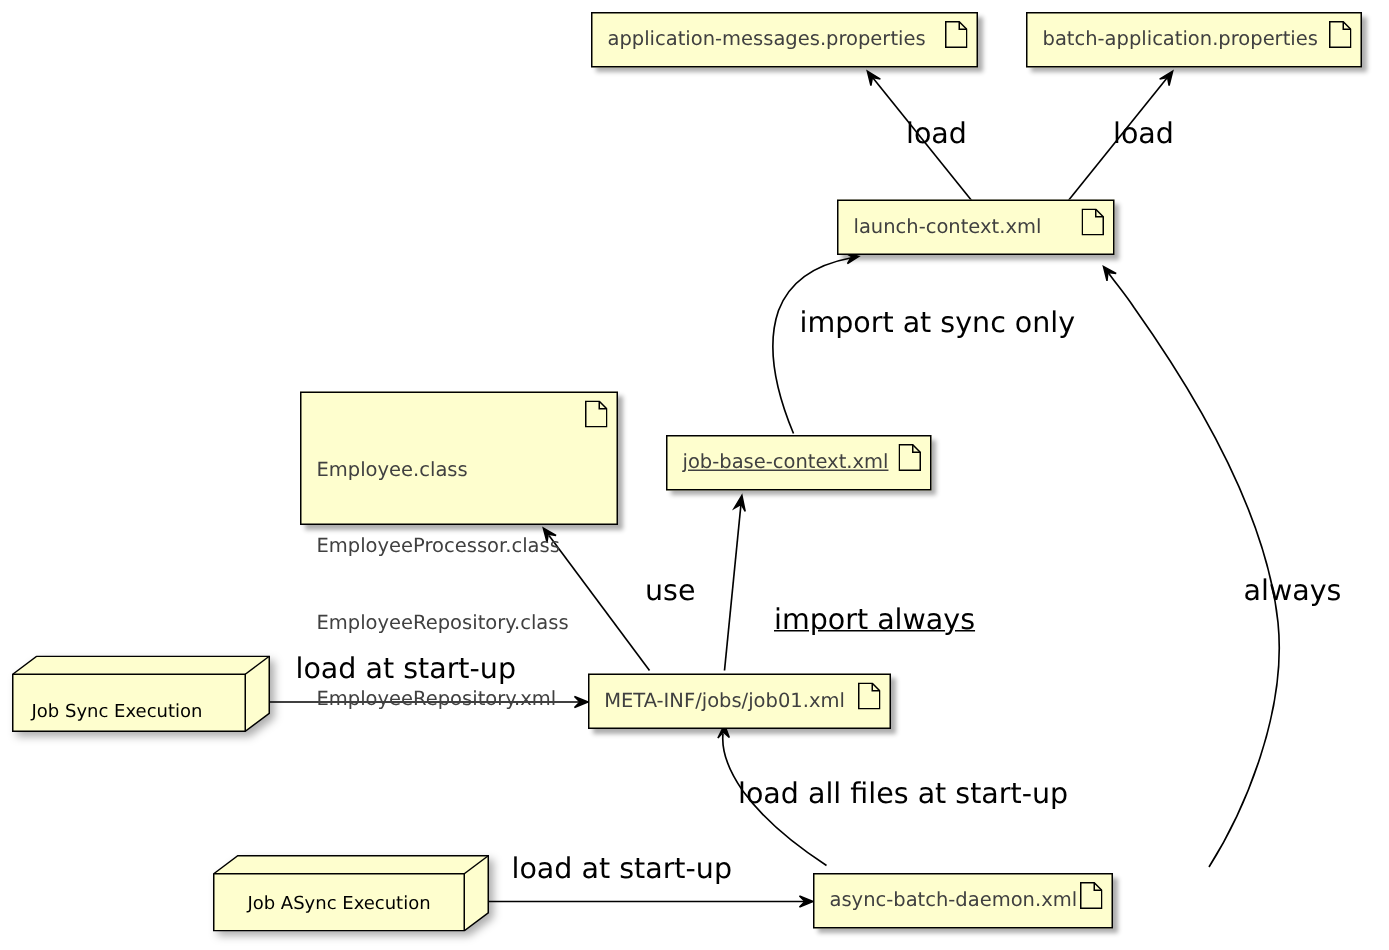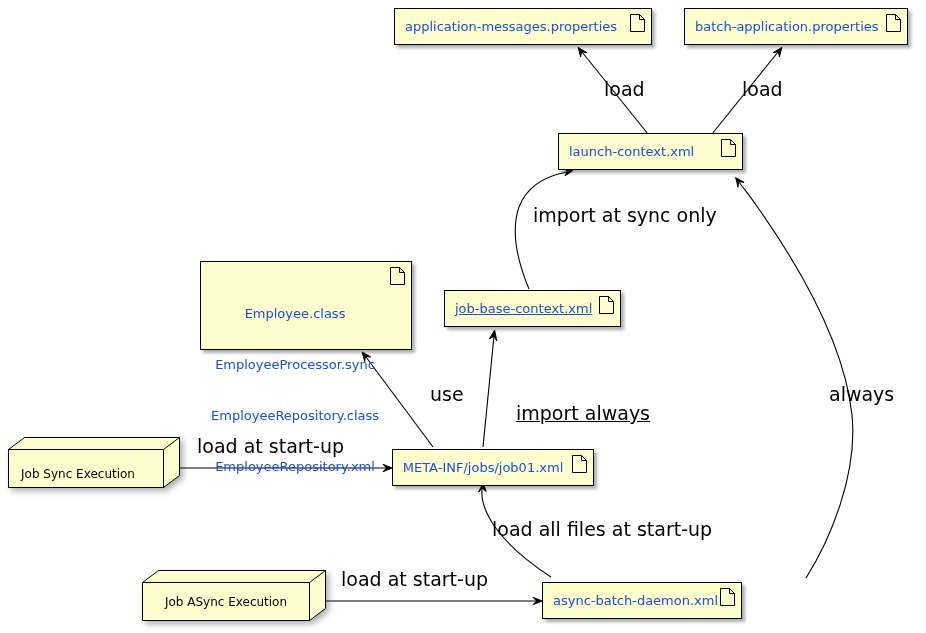--- a/index.html
+++ b/index.html
@@ -18,40 +18,39 @@
   
   .artifact {
     position: absolute;
     box-sizing: border-box;
     background: #FEFECE;
     border: 1px solid #000000;
     box-shadow: 3px 3px 3px rgba(0,0,0,0.32);
     display: flex;
     align-items: center;
     padding: 6px 30px 6px 10px;
-    color: #1d4ed8;
+    color: #404040;
     font-size: 13px;
     line-height: 17px;
     white-space: pre;
   }
   .artifact .doc-icon {
     position: absolute;
     top: 5px;
     right: 6px;
     width: 15px;
     height: 18px;
     pointer-events: none;
   }
   .artifact-multi {
     align-items: flex-start;
     padding-top: 9px;
   }
   .artifact-multi .lines {
     display: block;
-    text-align: center;
   }
   .artifact-multi .lines span {
     display: block;
   }
   
   .node3d {
     position: absolute;
     filter: drop-shadow(3px 3px 3px rgba(0,0,0,0.32));
   }
   .node3d svg { display: block; }
@@ -173,21 +172,21 @@
     <span>launch-context.xml</span>
     <svg class="doc-icon" viewBox="0 0 15 18">
       <path d="M0.5,0.5 L9.5,0.5 L14.5,5.5 L14.5,17.5 L0.5,17.5 Z" fill="#FEFECE" stroke="#000000" stroke-width="1"></path>
       <path d="M9.5,0.5 L9.5,5.5 L14.5,5.5" fill="none" stroke="#000000" stroke-width="1"></path>
     </svg>
   </div>
 
   <div class="artifact artifact-multi" style="left:200px; top:261px; width:212px; height:89px;">
     <span class="lines">
       <span>Employee.class</span>
-      <span>EmployeeProcessor.sync</span>
+      <span>EmployeeProcessor.class</span>
       <span>EmployeeRepository.class</span>
       <span>EmployeeRepository.xml</span>
     </span>
     <svg class="doc-icon" viewBox="0 0 15 18">
       <path d="M0.5,0.5 L9.5,0.5 L14.5,5.5 L14.5,17.5 L0.5,17.5 Z" fill="#FEFECE" stroke="#000000" stroke-width="1"></path>
       <path d="M9.5,0.5 L9.5,5.5 L14.5,5.5" fill="none" stroke="#000000" stroke-width="1"></path>
     </svg>
   </div>
 
   <div class="artifact" style="left:444px; top:290px; width:177px; height:37px;text-decoration:underline;">

